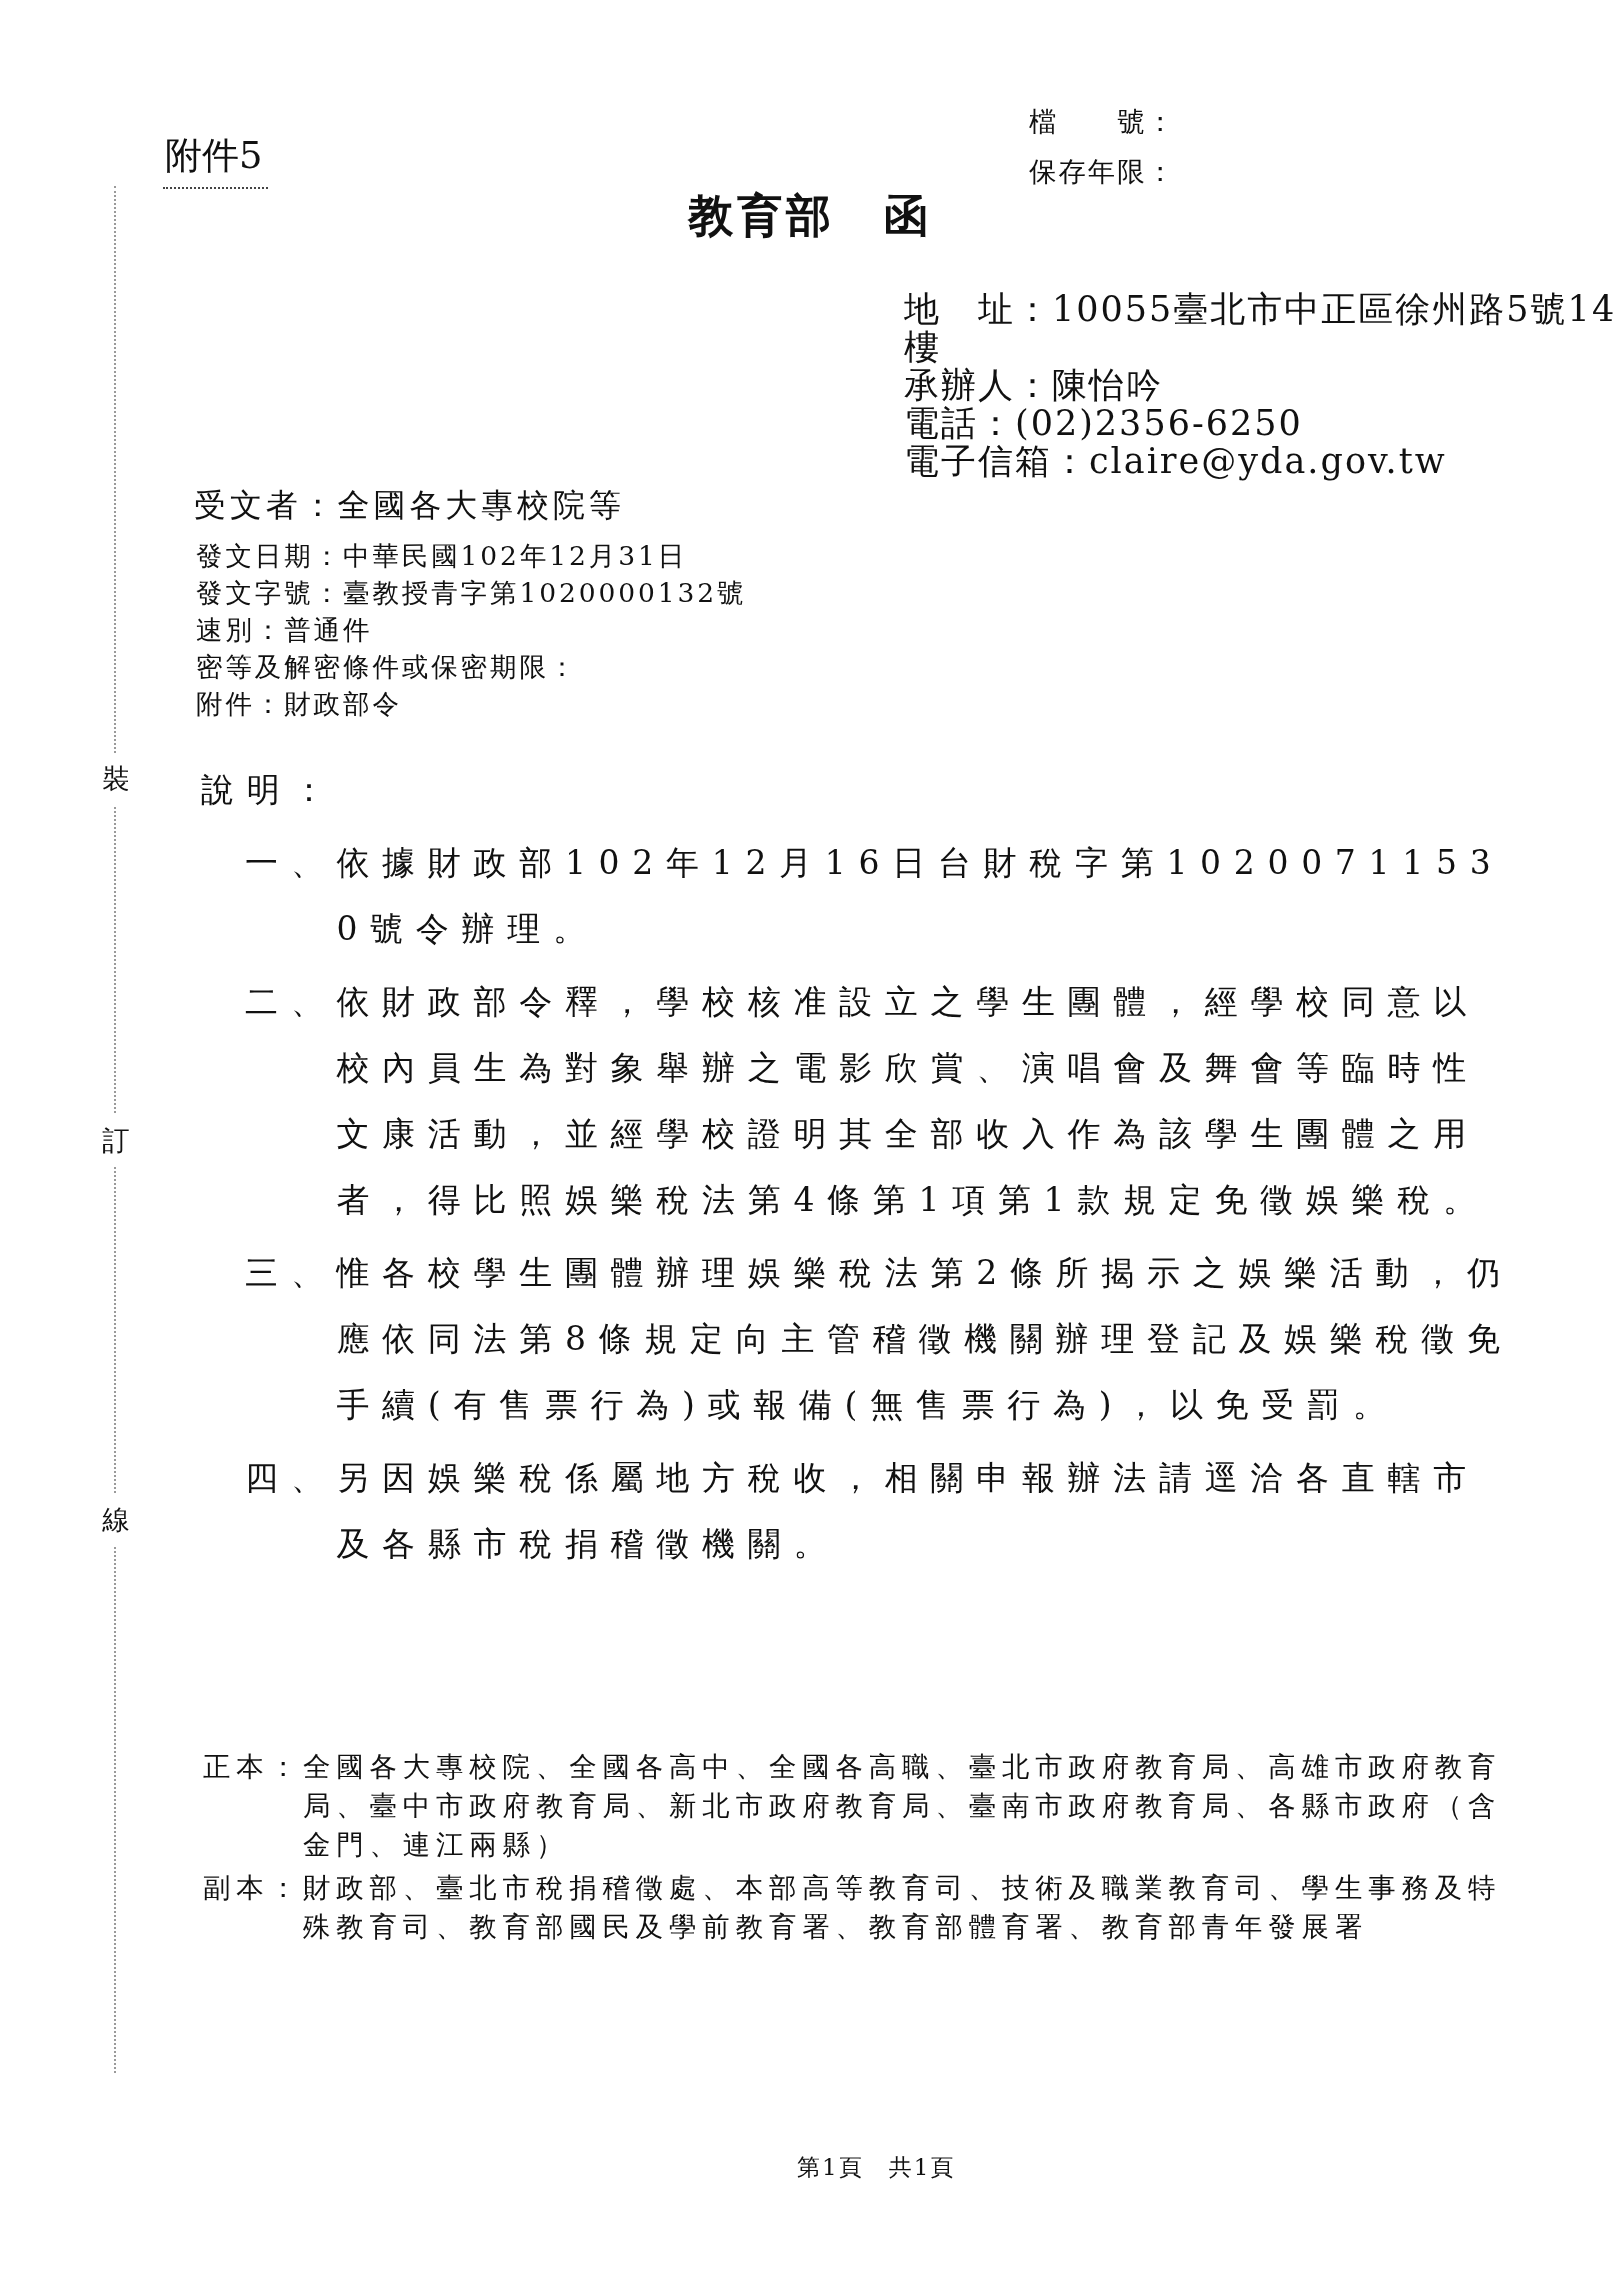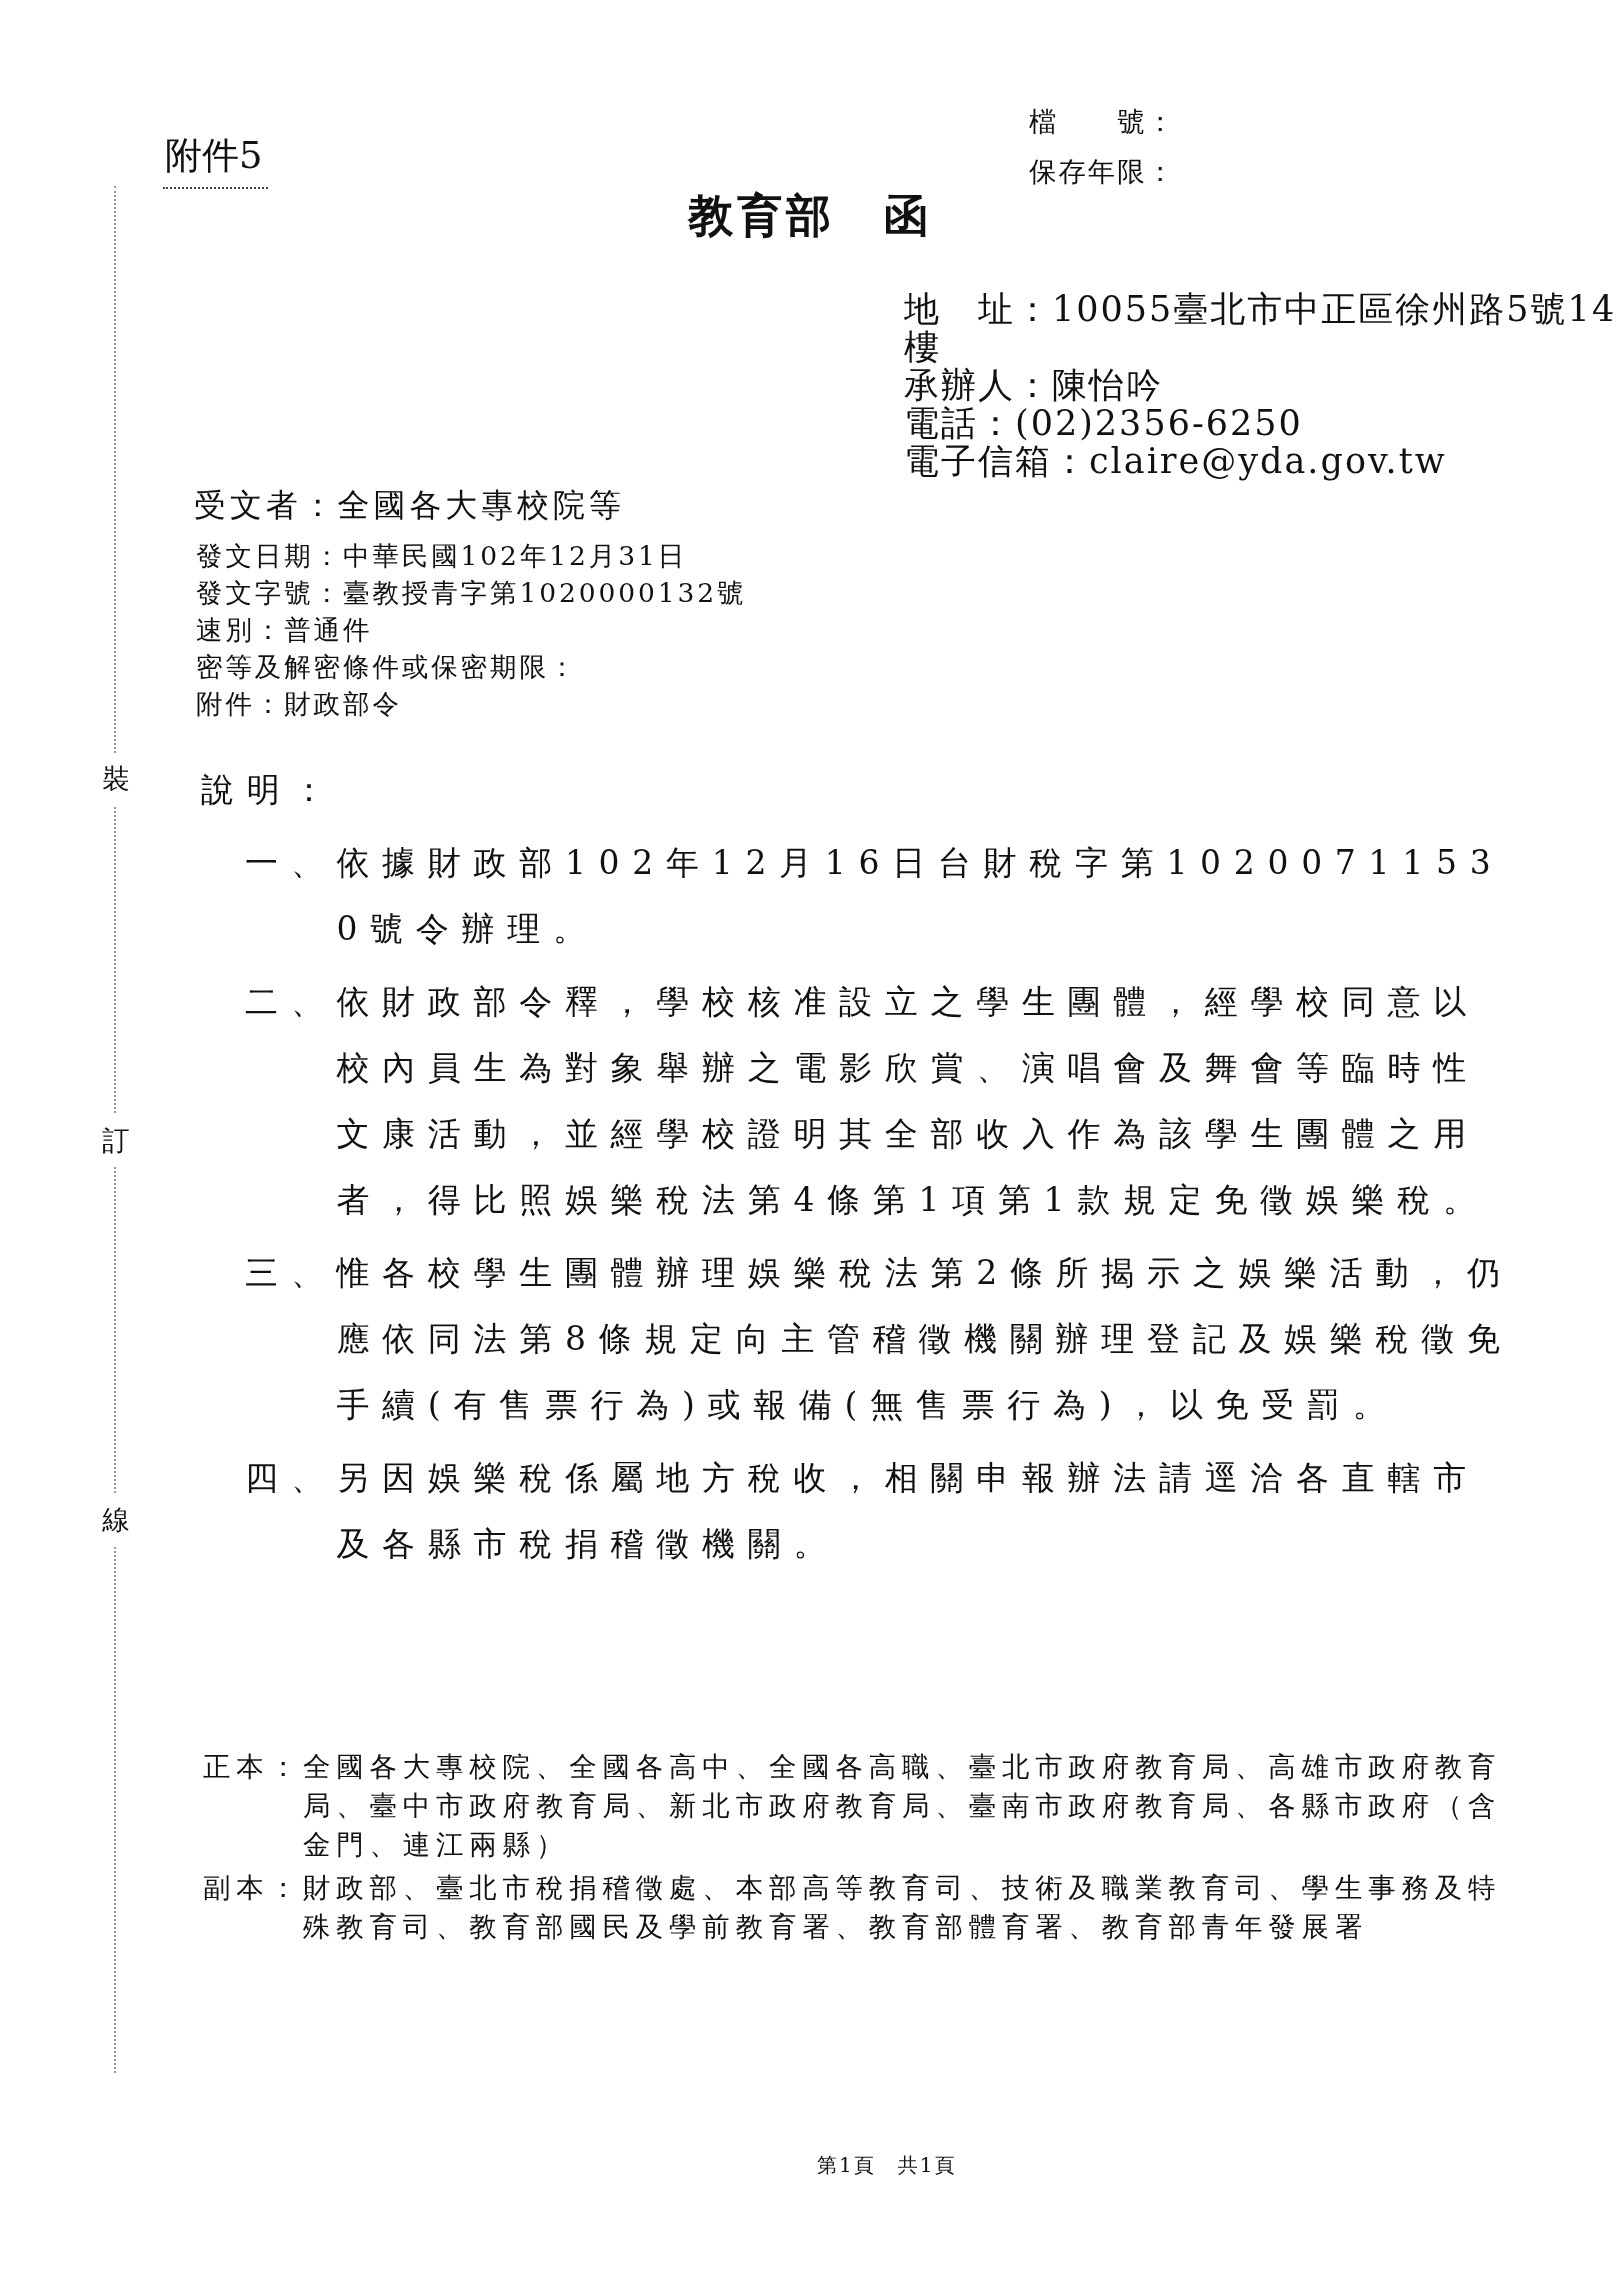--- a/index.html
+++ b/index.html
@@ -81,21 +81,21 @@
     background:#ffffff; text-align:center;
     font-size:27.4px; padding:7.8px 0;
   }
   .m1 { top:567px; }
   .m2 { top:929px; }
   .m3 { top:1308px; }
 
   
   .footer {
     position:absolute; left:797px; top:2152px;
-    font-size:20px; letter-spacing:2px;margin-left:20px;
+    font-size:23px; letter-spacing:2px;
   }
 </style>
 </head>
 <body>
 
 <div class="page">
 
   <div class="attachment">附件5</div>
 
   <div class="fileno">

